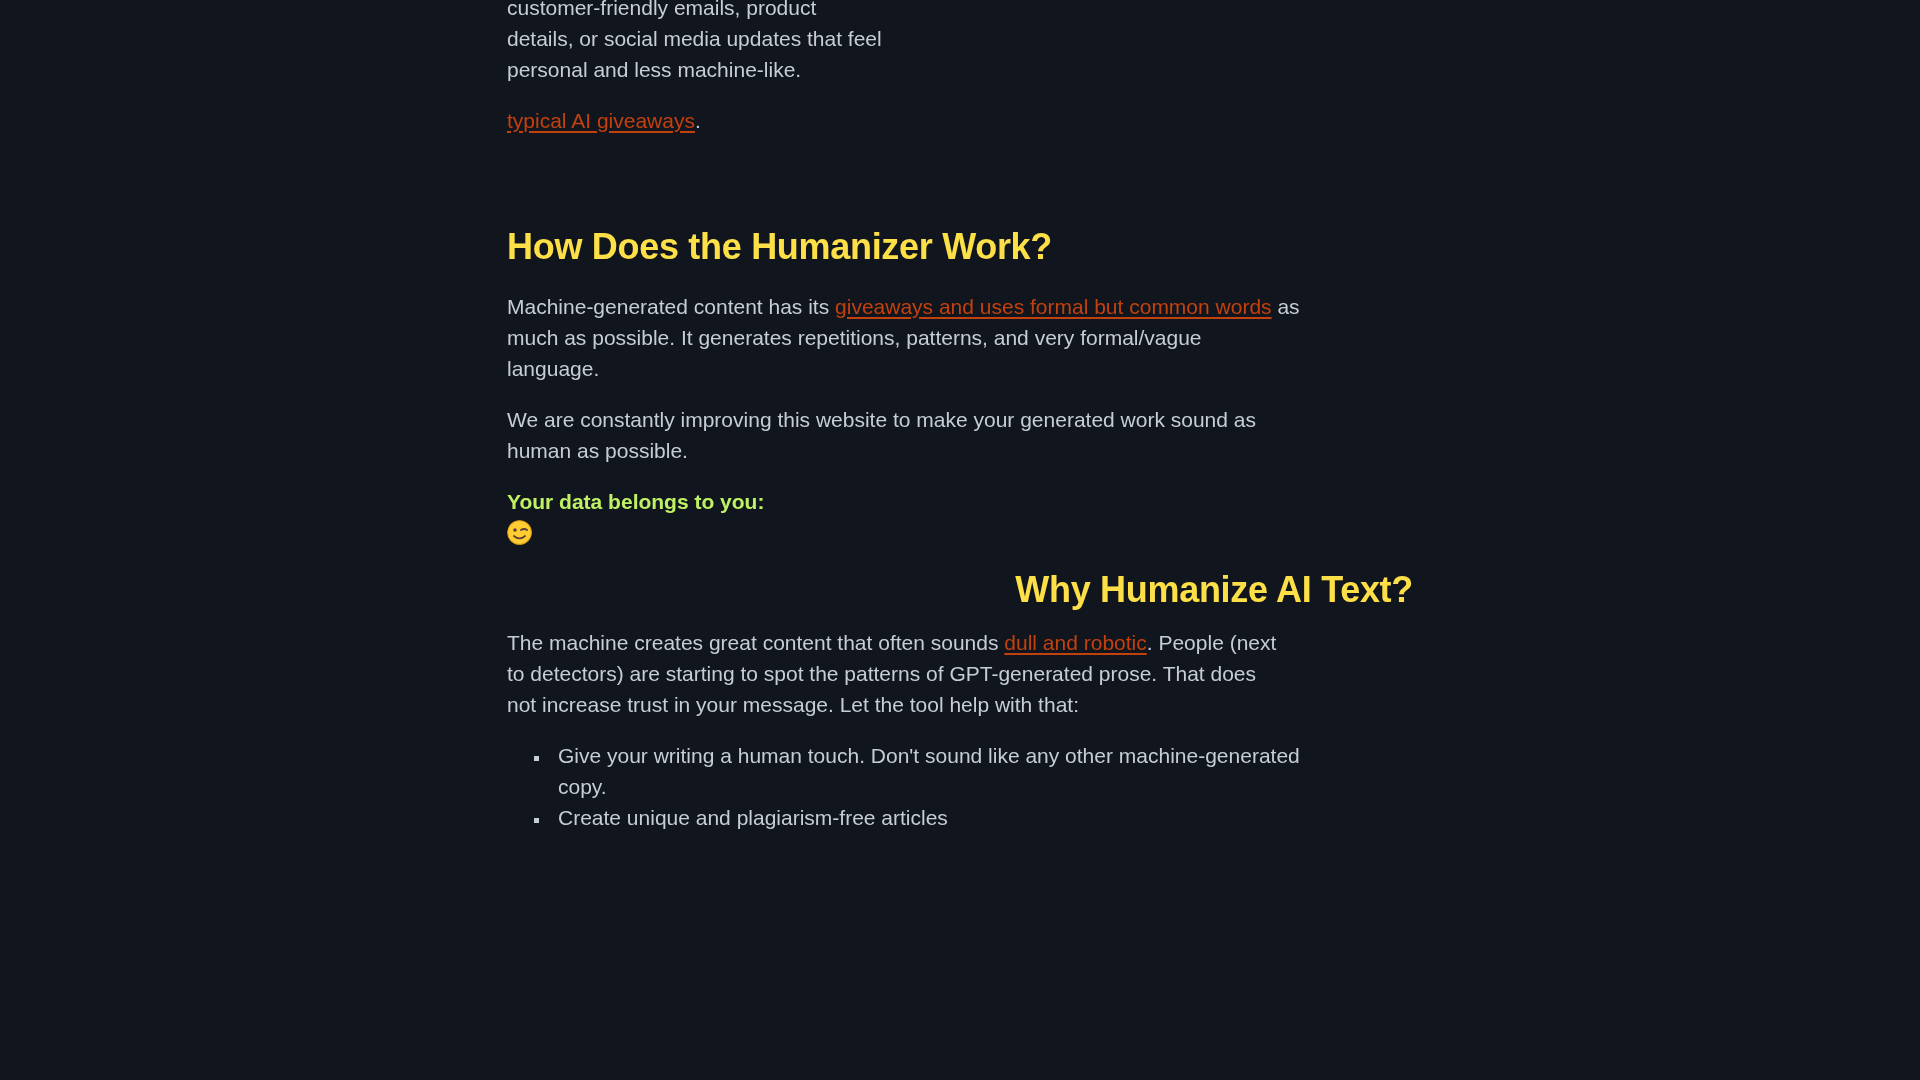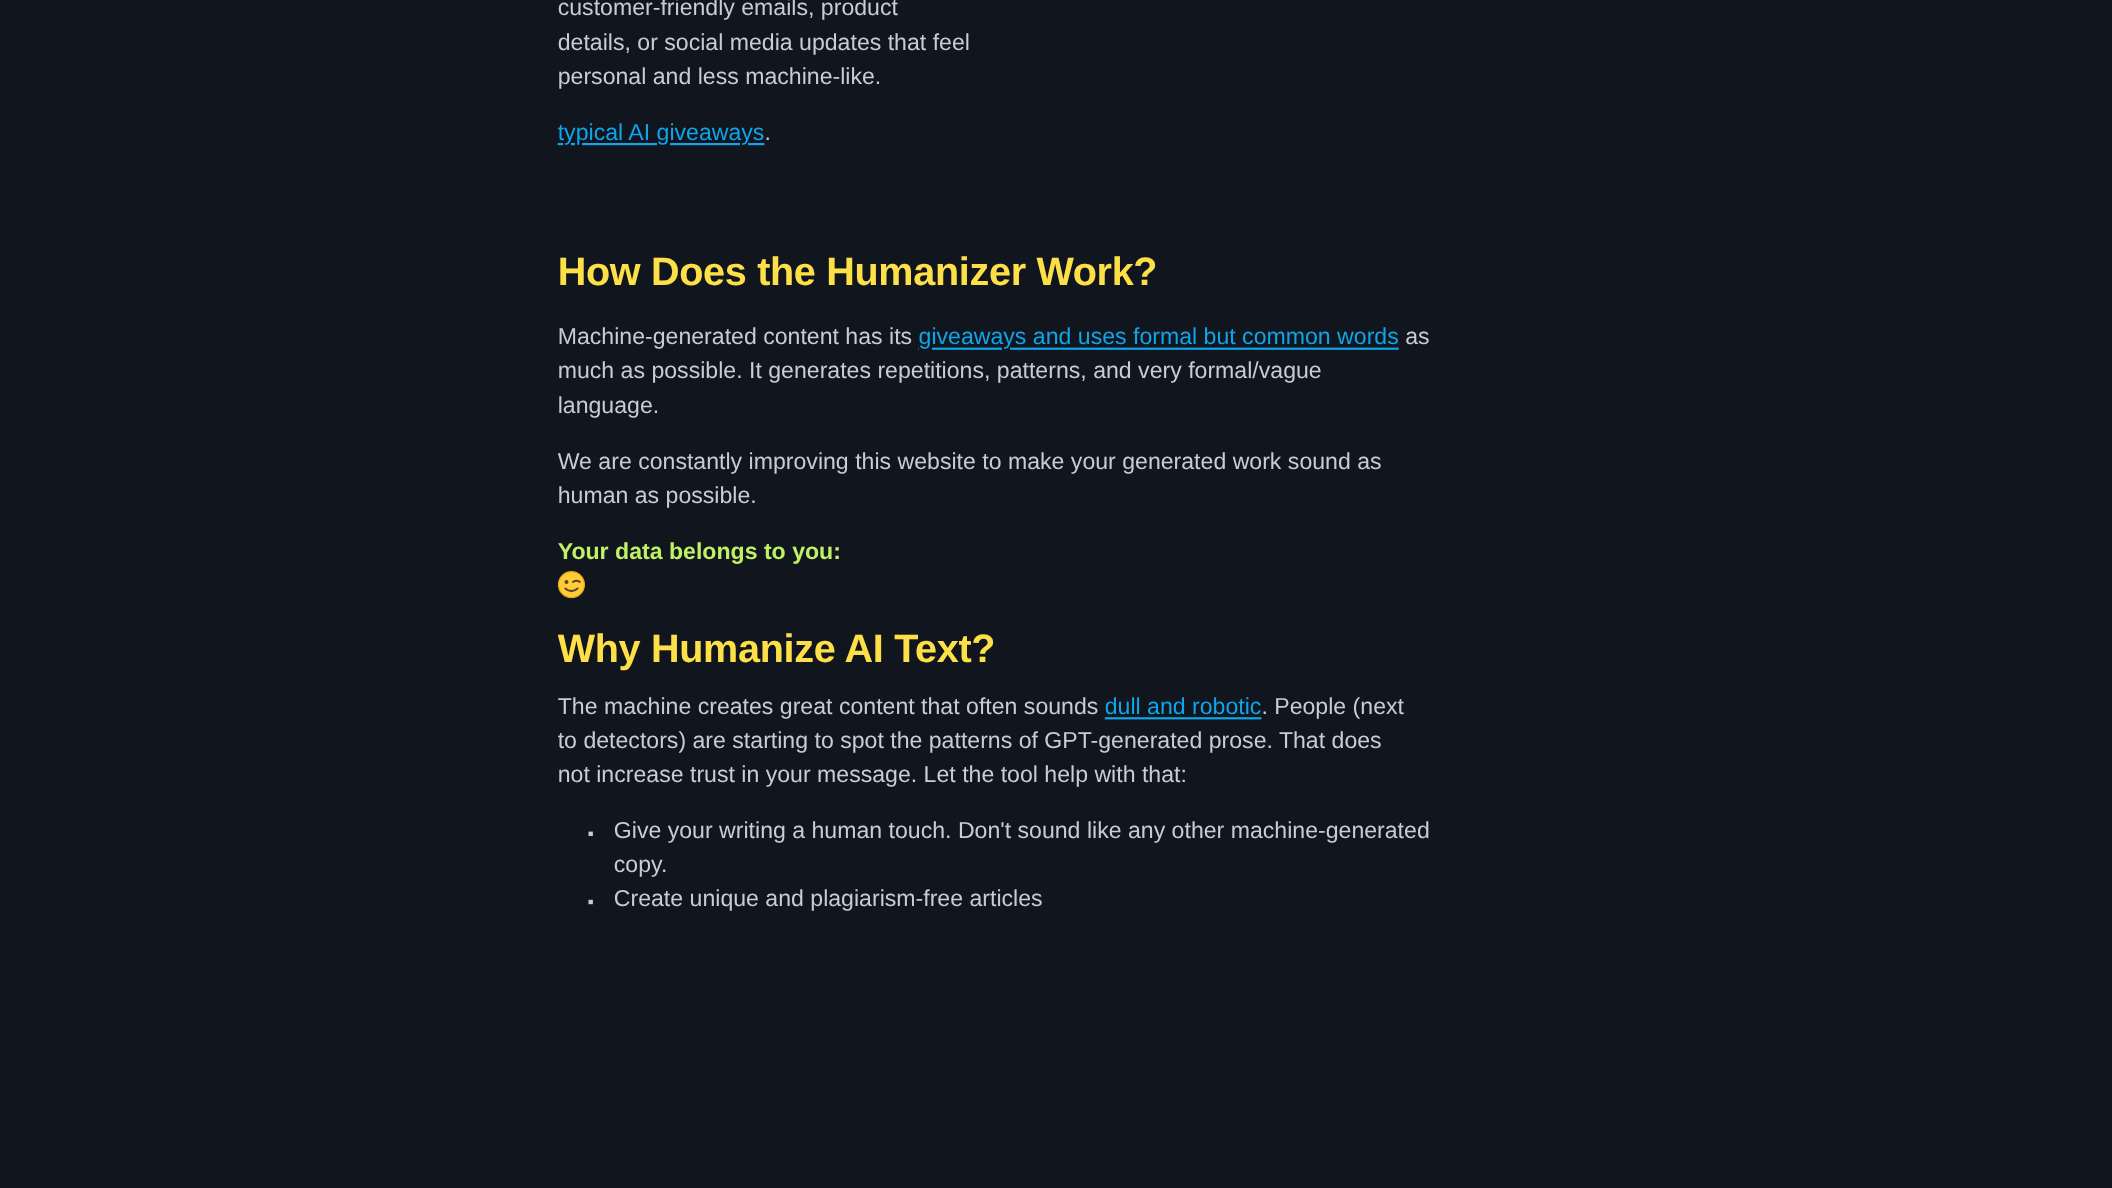--- a/index.html
+++ b/index.html
@@ -30,36 +30,36 @@
   .intro {
     width: 450px;
   }
   p {
     margin: 0 0 20px 0;
   }
   .t {
     white-space: pre-line;
   }
   a.link {
-    color: #0ea5e9;
+    color: #c2410c;
     text-decoration: underline;
     text-underline-offset: 3px;
     cursor: pointer;
     white-space: pre-line;
   }
   h2 {
     color: #fde047;
     font-size: 36px;
     line-height: 43px;
     font-weight: 700;
     letter-spacing: -0.3px;
     margin: 0;
   }
   .h-how { margin-top: 89px; margin-bottom: 23px; }
-  .h-why { margin-bottom: 16px; }
+  .h-why { margin-bottom: 16px; text-align: right; }
   .bold-label {
     font-weight: 700;
     color: #bef264;
     display: block;
   }
   .note-line { display: block; }
   .emoji-line { display: block; height: 31px; }
   .emoji {
     display: inline-block;
     width: 25px;

